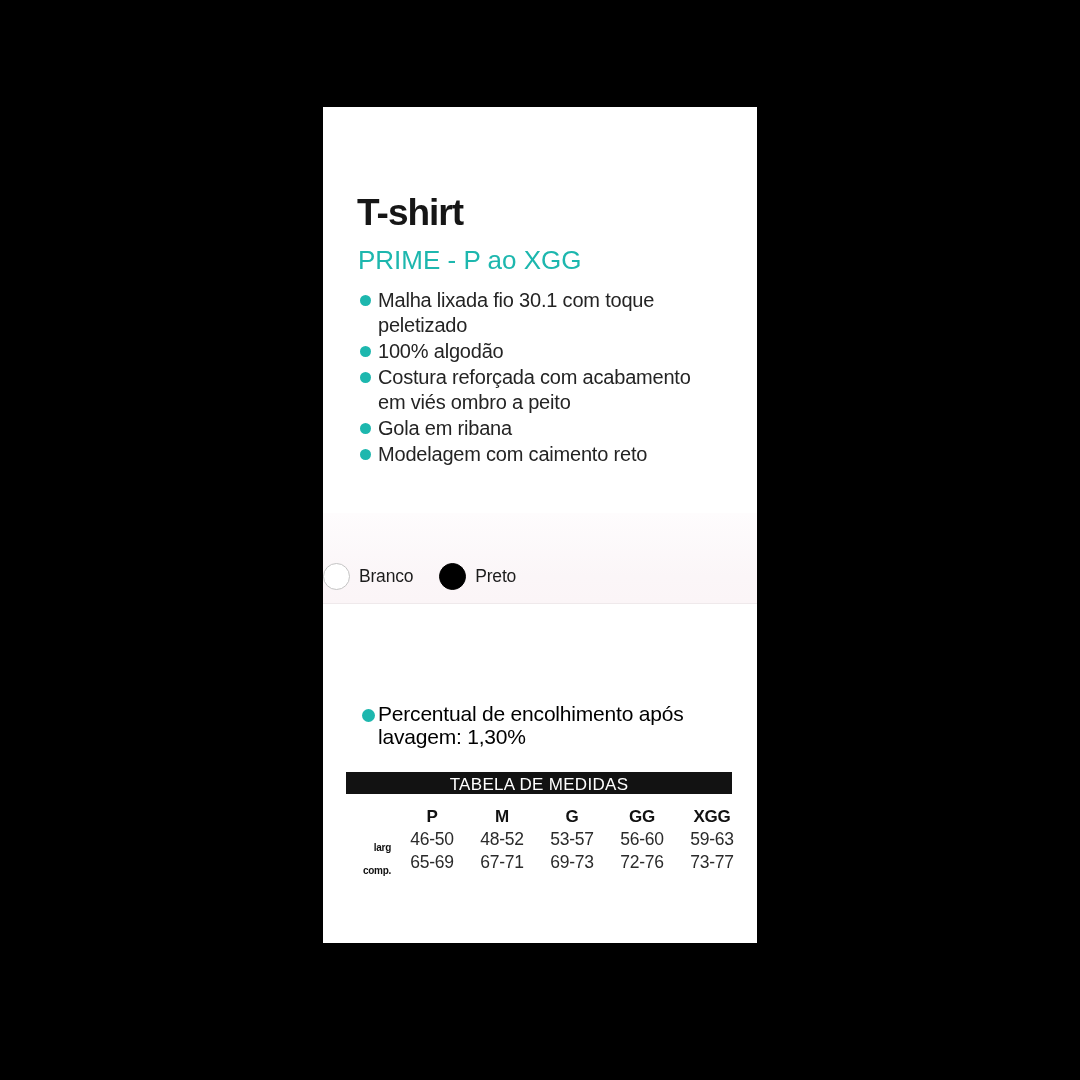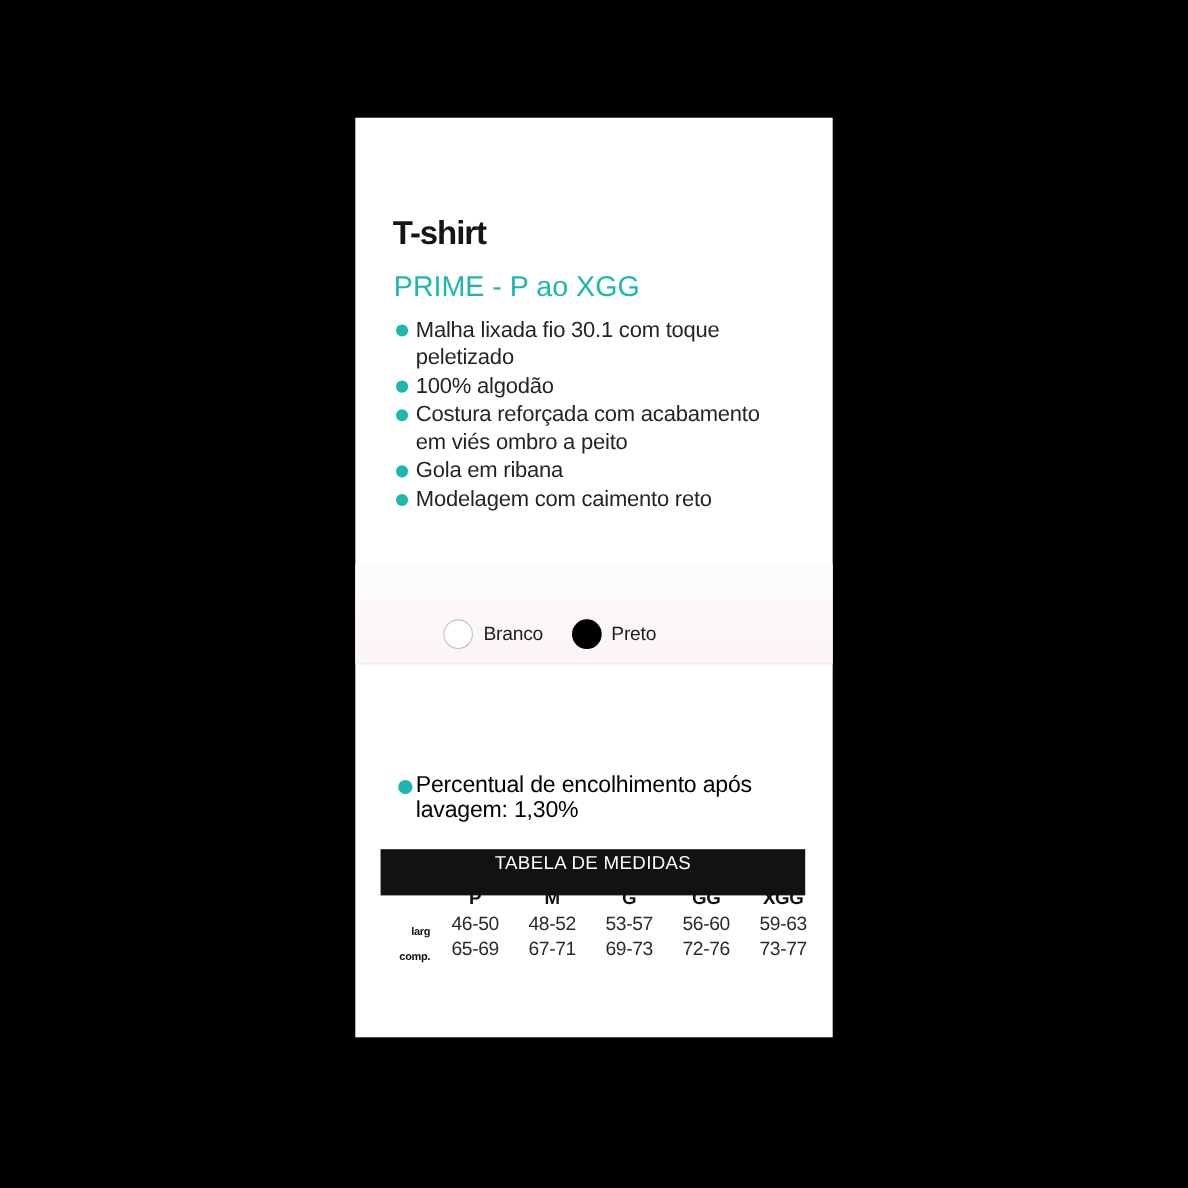--- a/index.html
+++ b/index.html
@@ -8,49 +8,49 @@
     --bar-bg:#121212;
   }
   *{margin:0;padding:0;box-sizing:border-box;}
   html,body{width:1080px;height:1080px;}
   body{background:#000;font-family:"Liberation Sans",sans-serif;color:var(--ink);}
   .stage{position:relative;width:1080px;height:1080px;background:#000;overflow:hidden;}
   .panel{position:absolute;left:323px;top:107px;width:434px;height:836px;background:#ffffff;}
   .band{position:absolute;left:0;top:406px;width:434px;height:91px;
         background:linear-gradient(180deg,#fefcfd 0%,#fbf6f8 70%,#fbf5f7 100%);
         border-bottom:1px solid #efe9eb;}
-  .title{position:absolute;left:34px;top:82px;font-size:30px;line-height:48px;
+  .title{position:absolute;left:34px;top:82px;font-size:37px;line-height:48px;
          font-weight:700;letter-spacing:-1px;color:#161616;}
   .subtitle{position:absolute;left:35px;top:140px;font-size:26px;line-height:27px;
             font-weight:400;color:var(--accent);letter-spacing:0px;text-align:center;}
   .features{position:absolute;left:37px;top:181px;list-style:none;width:382px;}
   .features li{position:relative;padding-left:18px;font-size:20px;line-height:25px;
                margin-bottom:1px;color:#242424;}
   .dot{position:absolute;left:0;top:7px;width:11px;height:11px;border-radius:50%;
        background:var(--accent);}
   .ftext{white-space:pre-line;letter-spacing:-0.2px;}
   .swatches{position:absolute;left:0;top:454px;width:354px;height:30px;
-            display:flex;justify-content:center;align-items:center;gap:26px;}
+            display:flex;align-items:center;gap:26px;}
   .swatch{display:flex;align-items:center;gap:9px;}
   .swatch-dot{width:27px;height:27px;border-radius:50%;border:1.5px solid transparent;}
   .swatch-label{font-size:17.5px;color:#1c1c1c;letter-spacing:-0.2px;}
   .print-area{position:absolute;left:37px;top:509px;width:388px;}
   .print-area .dot2{position:absolute;left:2px;top:8px;width:13px;height:13px;
                     border-radius:50%;background:var(--accent);}
   .pa-heading{padding-left:18px;font-size:21px;line-height:26px;color:#222;
               letter-spacing:-0.2px;}
   .pa-line{padding-left:18px;font-size:17.5px;line-height:21px;color:#242424;
            letter-spacing:-0.2px;}
   .pa-line.first{margin-top:5px;}
   .shrinkage{position:absolute;left:37px;top:595px;width:388px;}
   .shrinkage .dot2{position:absolute;left:2px;top:7px;width:13px;height:13px;
                    border-radius:50%;background:var(--accent);}
   .shrink-text{padding-left:18px;font-size:21px;line-height:23px;color:#000000;
                white-space:pre-line;letter-spacing:-0.2px;}
-  .table-title-bar{position:absolute;left:23px;top:665px;width:386px;height:42px;
+  .table-title-bar{position:absolute;left:23px;top:665px;width:386px;height:22px;
                    background:var(--bar-bg);color:#ffffff;font-size:17px;line-height:26px;
                    text-align:center;font-weight:500;letter-spacing:0.3px;}
   .size-table{position:absolute;left:15px;top:698px;display:grid;
               grid-template-columns:59px repeat(5,70px);grid-auto-rows:23px;
               align-items:center;}
   .st-cell{text-align:center;font-size:17.5px;color:#2b2b2b;letter-spacing:-0.3px;}
   .st-head{font-weight:700;font-size:17px;color:#111;}
   .st-label{text-align:right;padding-right:6px;font-weight:700;font-size:10px;
             color:#111;letter-spacing:-0.3px;margin-top:16px;}
 </style>

